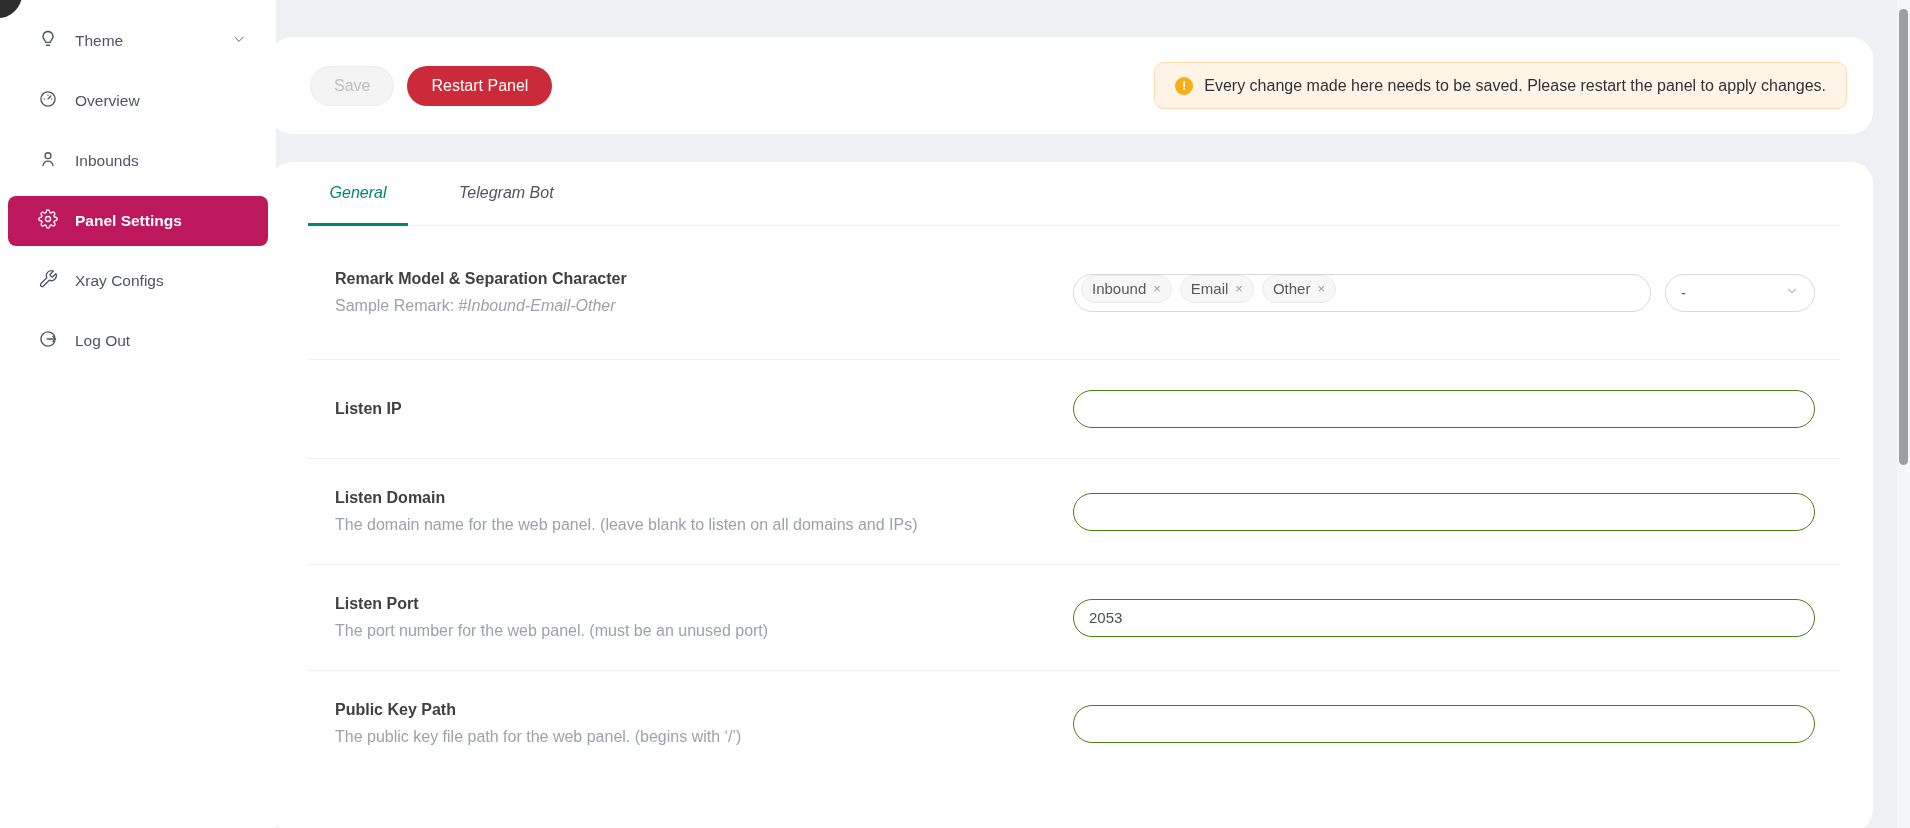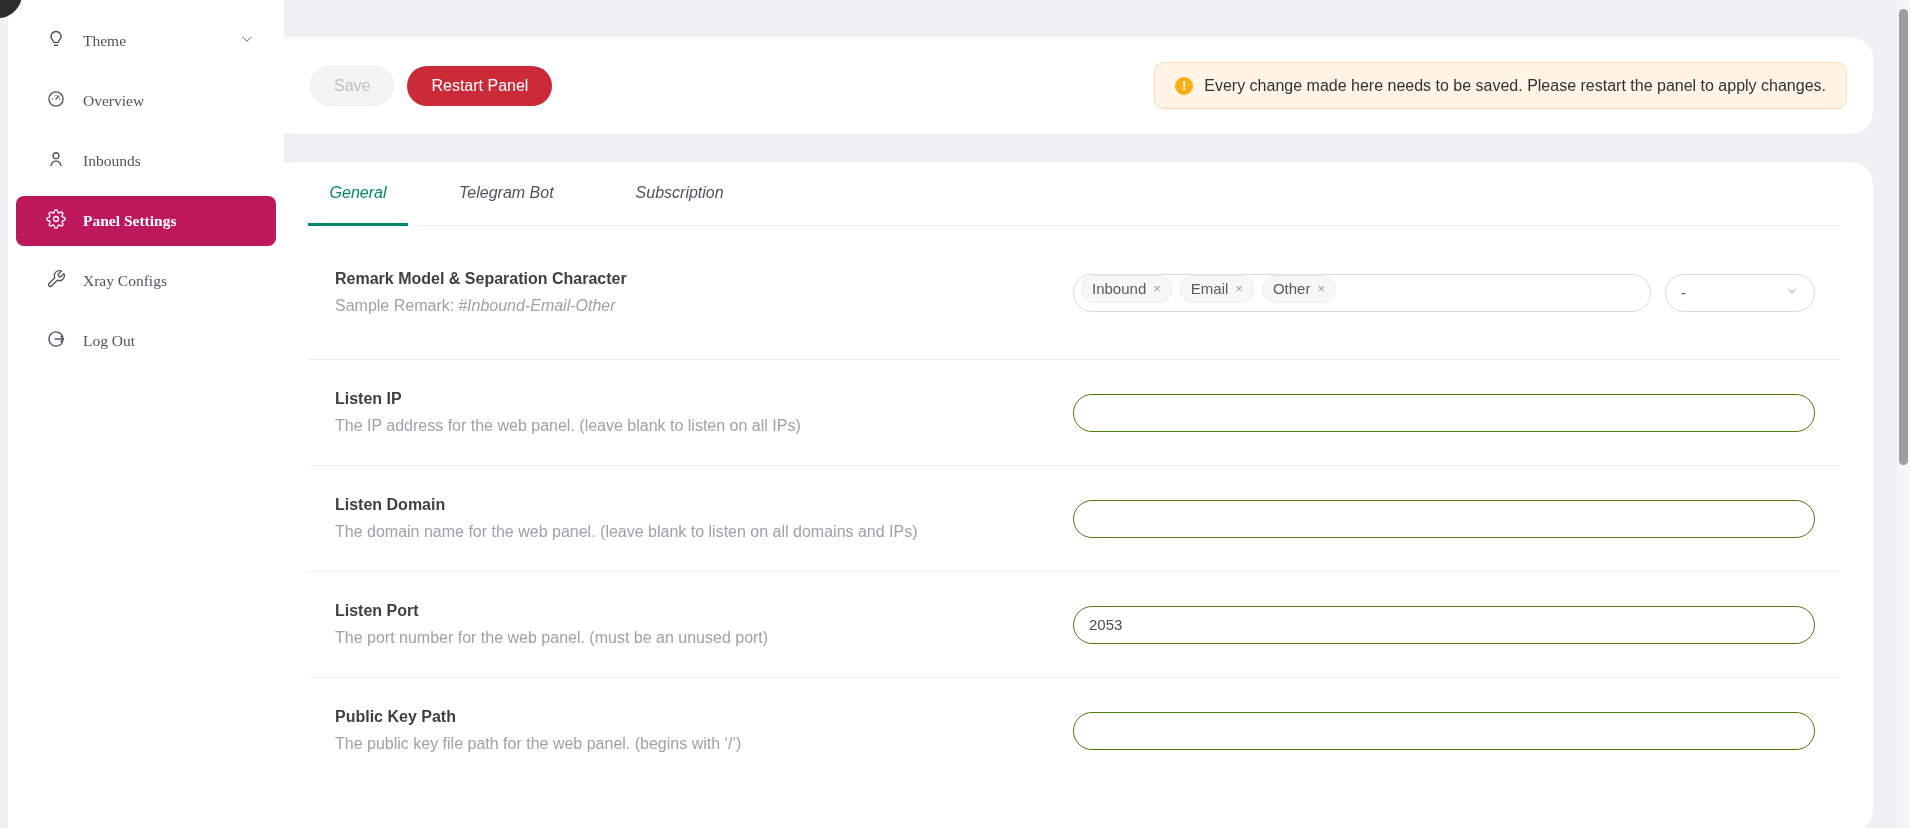--- a/index.html
+++ b/index.html
@@ -5,22 +5,22 @@
   * { box-sizing: border-box; margin: 0; padding: 0; }
   html, body { width: 1910px; height: 828px; overflow: hidden; }
   body {
     font-family: "Liberation Sans", "DejaVu Sans", sans-serif;
     background: #eef0f4;
     color: #3b3f46;
   }
 
   
   .sidebar {
-    position: fixed; left: 8px; top: 0; width: 276px; height: 100%;
-    background: #ffffff; z-index: 2; font-family: Liberation Serif, serif;
+    position: fixed; left: 0; top: 0; width: 276px; height: 100%;
+    background: #ffffff; z-index: 2;
   }
   .sidebar nav { padding-top: 16px; }
   .nav-item {
     height: 50px; margin: 0 8px 10px 8px; border-radius: 8px;
     display: flex; align-items: center; gap: 17px;
     padding: 0 22px 0 30px; font-size: 15.5px; color: #4d5562;
     cursor: pointer; user-select: none;
   }
   .nav-item svg { width: 20px; height: 20px; flex: none; stroke: currentColor; fill: none; stroke-width: 1.6; stroke-linecap: round; stroke-linejoin: round; }
   .nav-item.active { background: #be185d; color: #ffffff; font-weight: 700; }
@@ -199,21 +199,20 @@
       <span class="alert-icon">!</span>
       <span>Every change made here needs to be saved. Please restart the panel to apply changes.</span>
     </div>
   </section>
 
   <section class="card settings-card">
 
     <div class="tabs">
       <div class="tab active">General</div>
       <div class="tab">Telegram Bot</div>
-      <div class="tab">Subscription</div>
     </div>
 
     <div class="form-row tall">
       <div class="row-left">
         <div class="row-label">Remark Model &amp; Separation Character</div>
         <div class="row-desc">
           <span class="desc-prefix">Sample Remark:</span><span class="sample">#Inbound-Email-Other</span>
         </div>
       </div>
       <div class="row-right">
@@ -238,21 +237,20 @@
                 <polyline points="6 9 12 15 18 9"></polyline>
               </svg>
           </span>
         </div>
       </div>
     </div>
 
     <div class="form-row">
       <div class="row-left">
         <div class="row-label">Listen IP</div>
-        <div class="row-desc">The IP address for the web panel. (leave blank to listen on all IPs)</div>
       </div>
       <div class="row-right">
         <input class="text-input" type="text" value="" style="">
       </div>
     </div>
 
     <div class="form-row">
       <div class="row-left">
         <div class="row-label">Listen Domain</div>
         <div class="row-desc">The domain name for the web panel. (leave blank to listen on all domains and IPs)</div>

